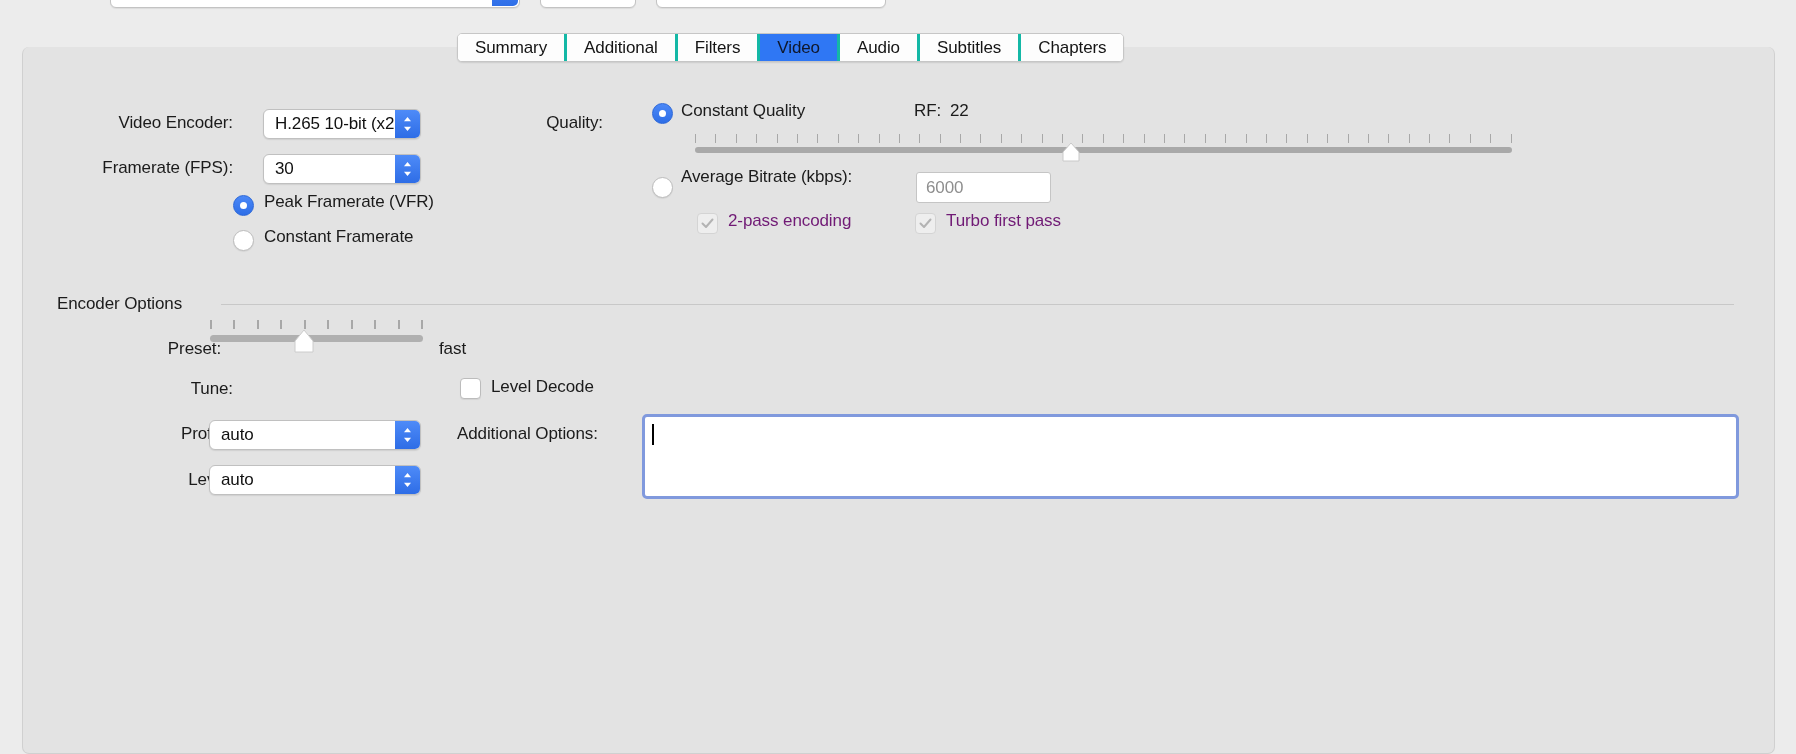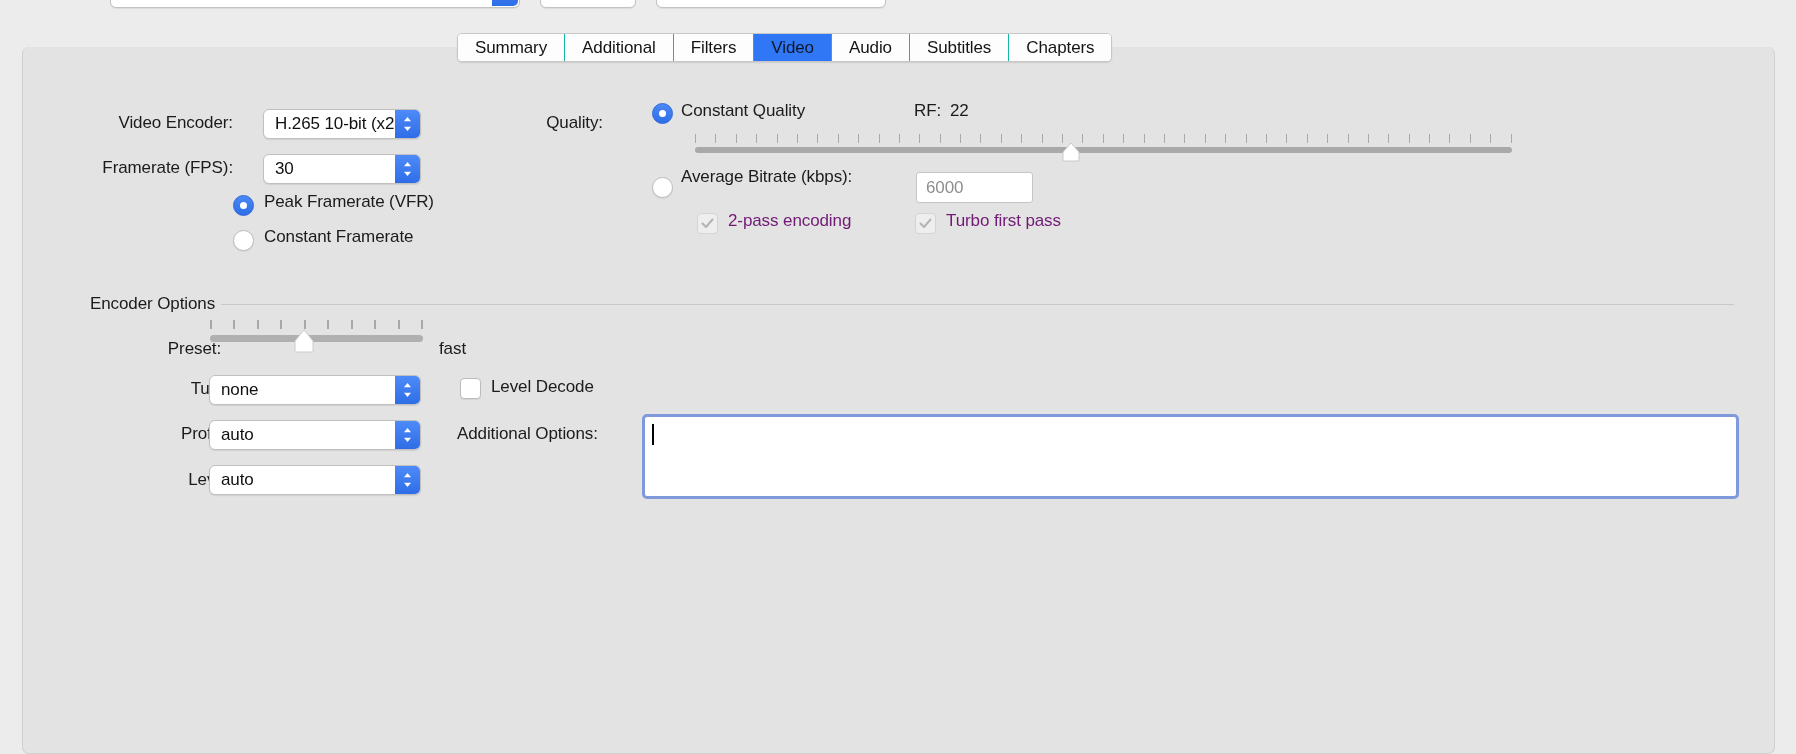--- a/index.html
+++ b/index.html
@@ -59,21 +59,21 @@
     overflow: hidden;
     z-index: 5;
   }
   .tab {
     display: flex;
     align-items: center;
     justify-content: center;
     padding: 0 17px;
     font-size: 17px;
     color: #141414;
-    border-right: 1px solid #14b8a6;
+    border-right: 3px solid #14b8a6;
     background: #fdfdfd;
     cursor: default;
     white-space: nowrap;
     letter-spacing: -0.1px;
   }
   .tab:last-child { border-right: none; }
   .tab.active {
     background: #2f77f4;
     color: #0f172a;
   }
@@ -385,39 +385,39 @@
     <div class="track"></div>
     <div class="thumb" style="left: 46%;">
       <svg width="18" height="20" viewBox="0 0 18 20">
         <path d="M9 1 L17 10 L17 19 L1 19 L1 10 Z" fill="#ffffff" stroke="#c9c9c9" stroke-width="1"></path>
       </svg>
     </div>
   </div>
 
   <div class="radio off" style="left:629px; top:130px;"></div>
   <div class="lbl" style="left:658px; top:120px;">Average Bitrate (kbps):</div>
-  <div class="textfield" style="left:893px; top:125px; width:117px;">
+  <div class="textfield" style="left:893px; top:125px; width:135px;">
     <div class="tf-text">6000</div>
   </div>
 
   <div class="checkbox disabled" style="left:674px; top:166px;">
     <svg width="15" height="15" viewBox="0 0 15 15">
       <path d="M2.5 7.5 L6 11 L12.5 3.5" fill="none" stroke="#b3b3b3" stroke-width="2" stroke-linecap="round" stroke-linejoin="round"></path>
     </svg>
   </div>
   <div class="lbl dim" style="left:705px; top:164px;">2-pass encoding</div>
 
   <div class="checkbox disabled" style="left:892px; top:166px;">
     <svg width="15" height="15" viewBox="0 0 15 15">
       <path d="M2.5 7.5 L6 11 L12.5 3.5" fill="none" stroke="#b3b3b3" stroke-width="2" stroke-linecap="round" stroke-linejoin="round"></path>
     </svg>
   </div>
   <div class="lbl dim" style="left:923px; top:164px;">Turbo first pass</div>
 
-  <div class="lbl" style="left:34px; top:247px; font-size:17px;margin-left:33px;">Encoder Options</div>
+  <div class="lbl" style="left:34px; top:247px; font-size:17px;">Encoder Options</div>
   <div class="group-line" style="left:198px; top:257px; width:1513px;"></div>
 
   <div class="lbl right" style="left:28px; top:292px; width:170px;">Preset:</div>
   <div class="pslider" style="left:187px; top:273px; width:213px; height:26px;">
     <div class="ticks">
         <i></i>
         <i></i>
         <i></i>
         <i></i>
         <i></i>
@@ -430,29 +430,20 @@
     <div class="track"></div>
     <div class="thumb" style="left: 44%;">
       <svg width="22" height="24" viewBox="0 0 22 24">
         <path d="M11 1 L20 12 L20 23 L2 23 L2 12 Z" fill="#ffffff" stroke="#cccccc" stroke-width="1"></path>
       </svg>
     </div>
   </div>
   <div class="lbl" style="left:416px; top:292px;">fast</div>
 
   <div class="lbl right" style="left:40px; top:332px; width:170px;">Tune:</div>
-  <div class="popup" style="left:186px; top:328px; width:212px;">
-    <div class="value">none</div>
-    <div class="stepper">
-      <svg width="11" height="18" viewBox="0 0 11 18">
-        <path d="M5.5 2 L9 6.3 L2 6.3 Z" fill="#ffffff"></path>
-        <path d="M5.5 16 L9 11.7 L2 11.7 Z" fill="#ffffff"></path>
-      </svg>
-    </div>
-  </div>
 
   <div class="checkbox" style="left:437px; top:331px;"></div>
   <div class="lbl" style="left:468px; top:330px;">Level Decode</div>
 
   <div class="lbl right" style="left:40px; top:377px; width:170px;">Profile:</div>
   <div class="popup" style="left:186px; top:373px; width:212px;">
     <div class="value">auto</div>
     <div class="stepper">
       <svg width="11" height="18" viewBox="0 0 11 18">
         <path d="M5.5 2 L9 6.3 L2 6.3 Z" fill="#ffffff"></path>

